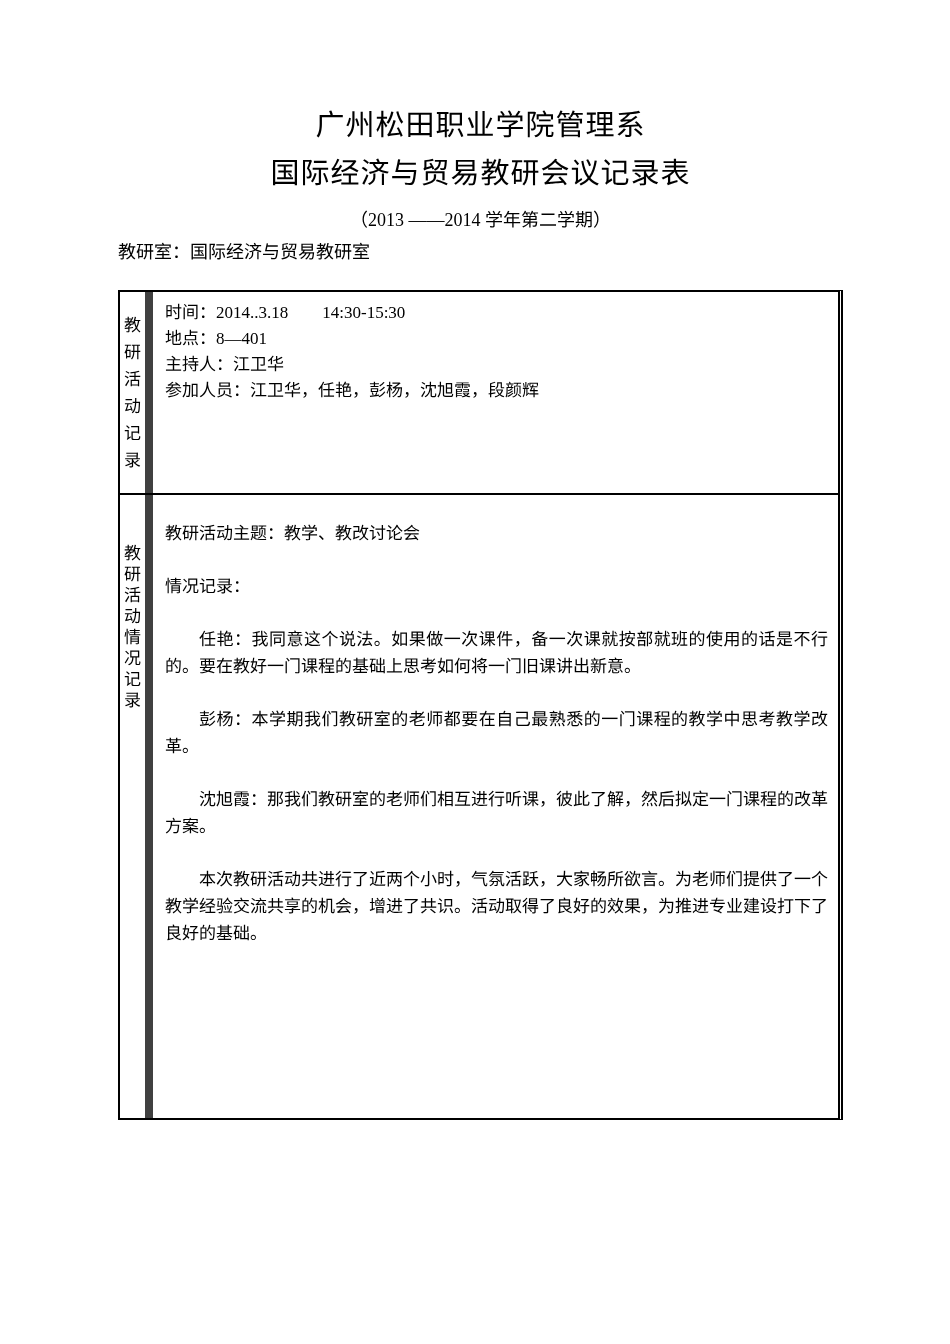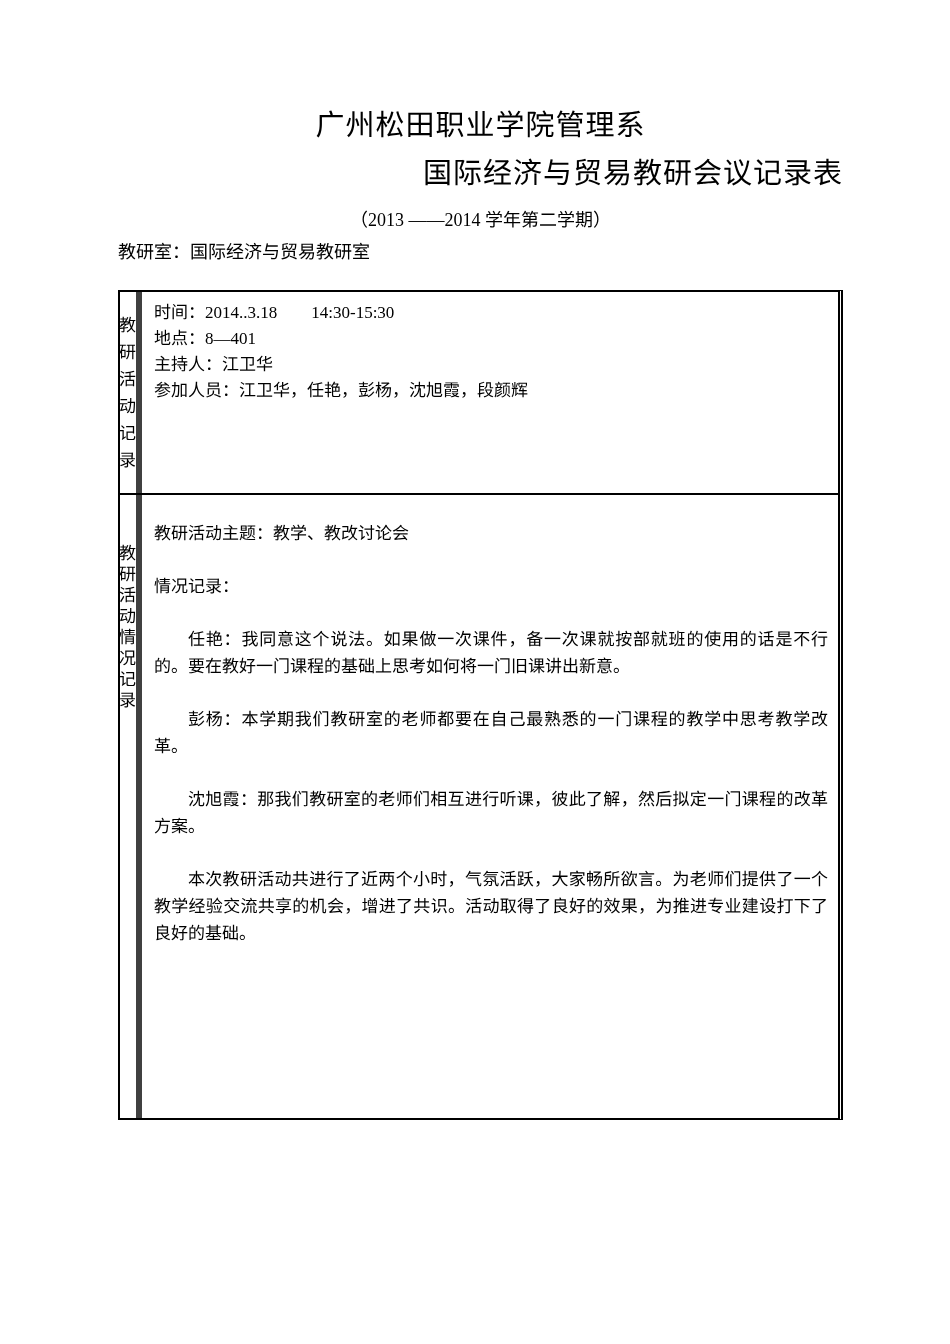--- a/index.html
+++ b/index.html
@@ -18,21 +18,21 @@
   .content { width: 725px; }
 
   .doc-title {
     text-align: center;
     font-size: 29px;
     font-weight: normal;
     line-height: 40px;
     letter-spacing: 1px;
   }
   .doc-subtitle {
-    text-align: right;
+    text-align: center;
     font-size: 29px;
     font-weight: normal;
     line-height: 40px;
     letter-spacing: 1px;
     margin-top: 8px;
   }
   .term-line {
     text-align: center;
     font-size: 18px;
     line-height: 26px;
@@ -53,24 +53,24 @@
   }
   .t-row { display: flex; }
   .t-row.row1 {
     height: 203px;
     border-bottom: 2px solid #000;
   }
   .t-row.row2 { height: 623px; }
 
   .label-cell {
     flex: none;
-    width: 22px;
-    border-right: 6px solid #404040;
+    width: 33px;
+    border-right: 8px solid #404040;
     display: flex;
-    justify-content: flex-end;
+    justify-content: center;
   }
   .row1 .label-cell { align-items: center; }
   .row2 .label-cell { align-items: flex-start; padding-top: 48px; }
 
   .v-label {
     width: 19px;
     font-size: 17px;
     text-align: center;
     word-break: break-all;
   }

